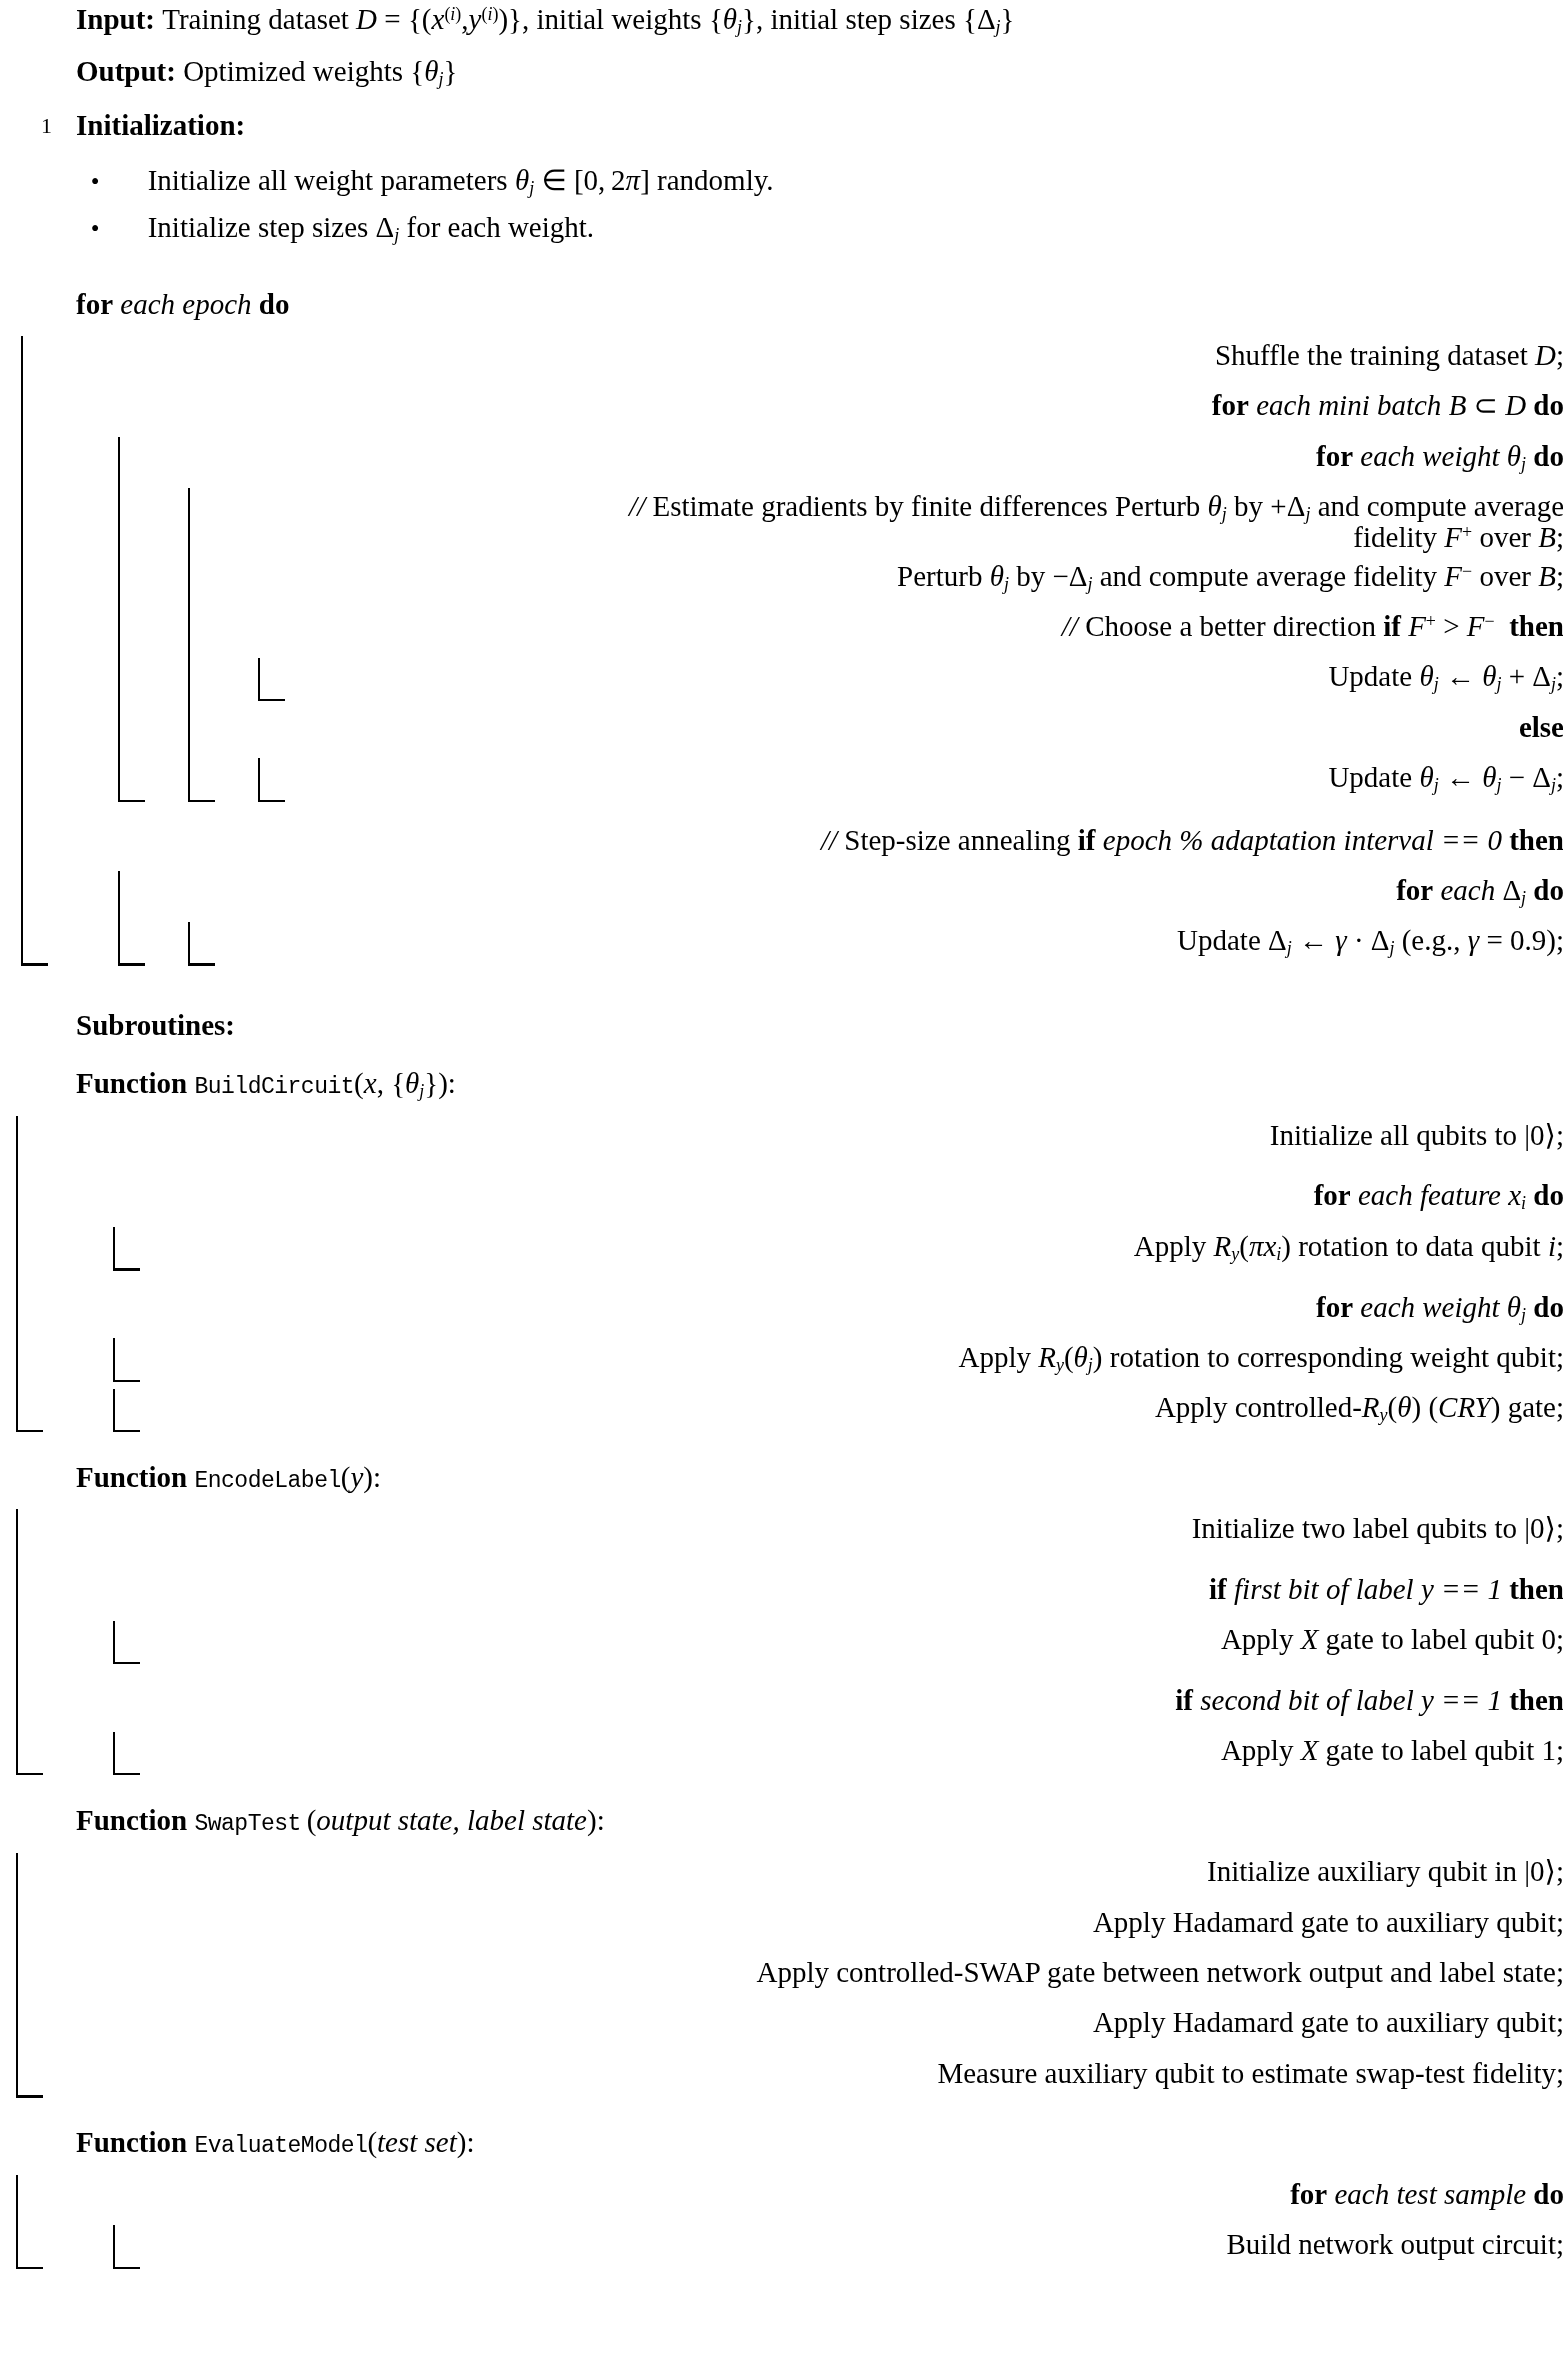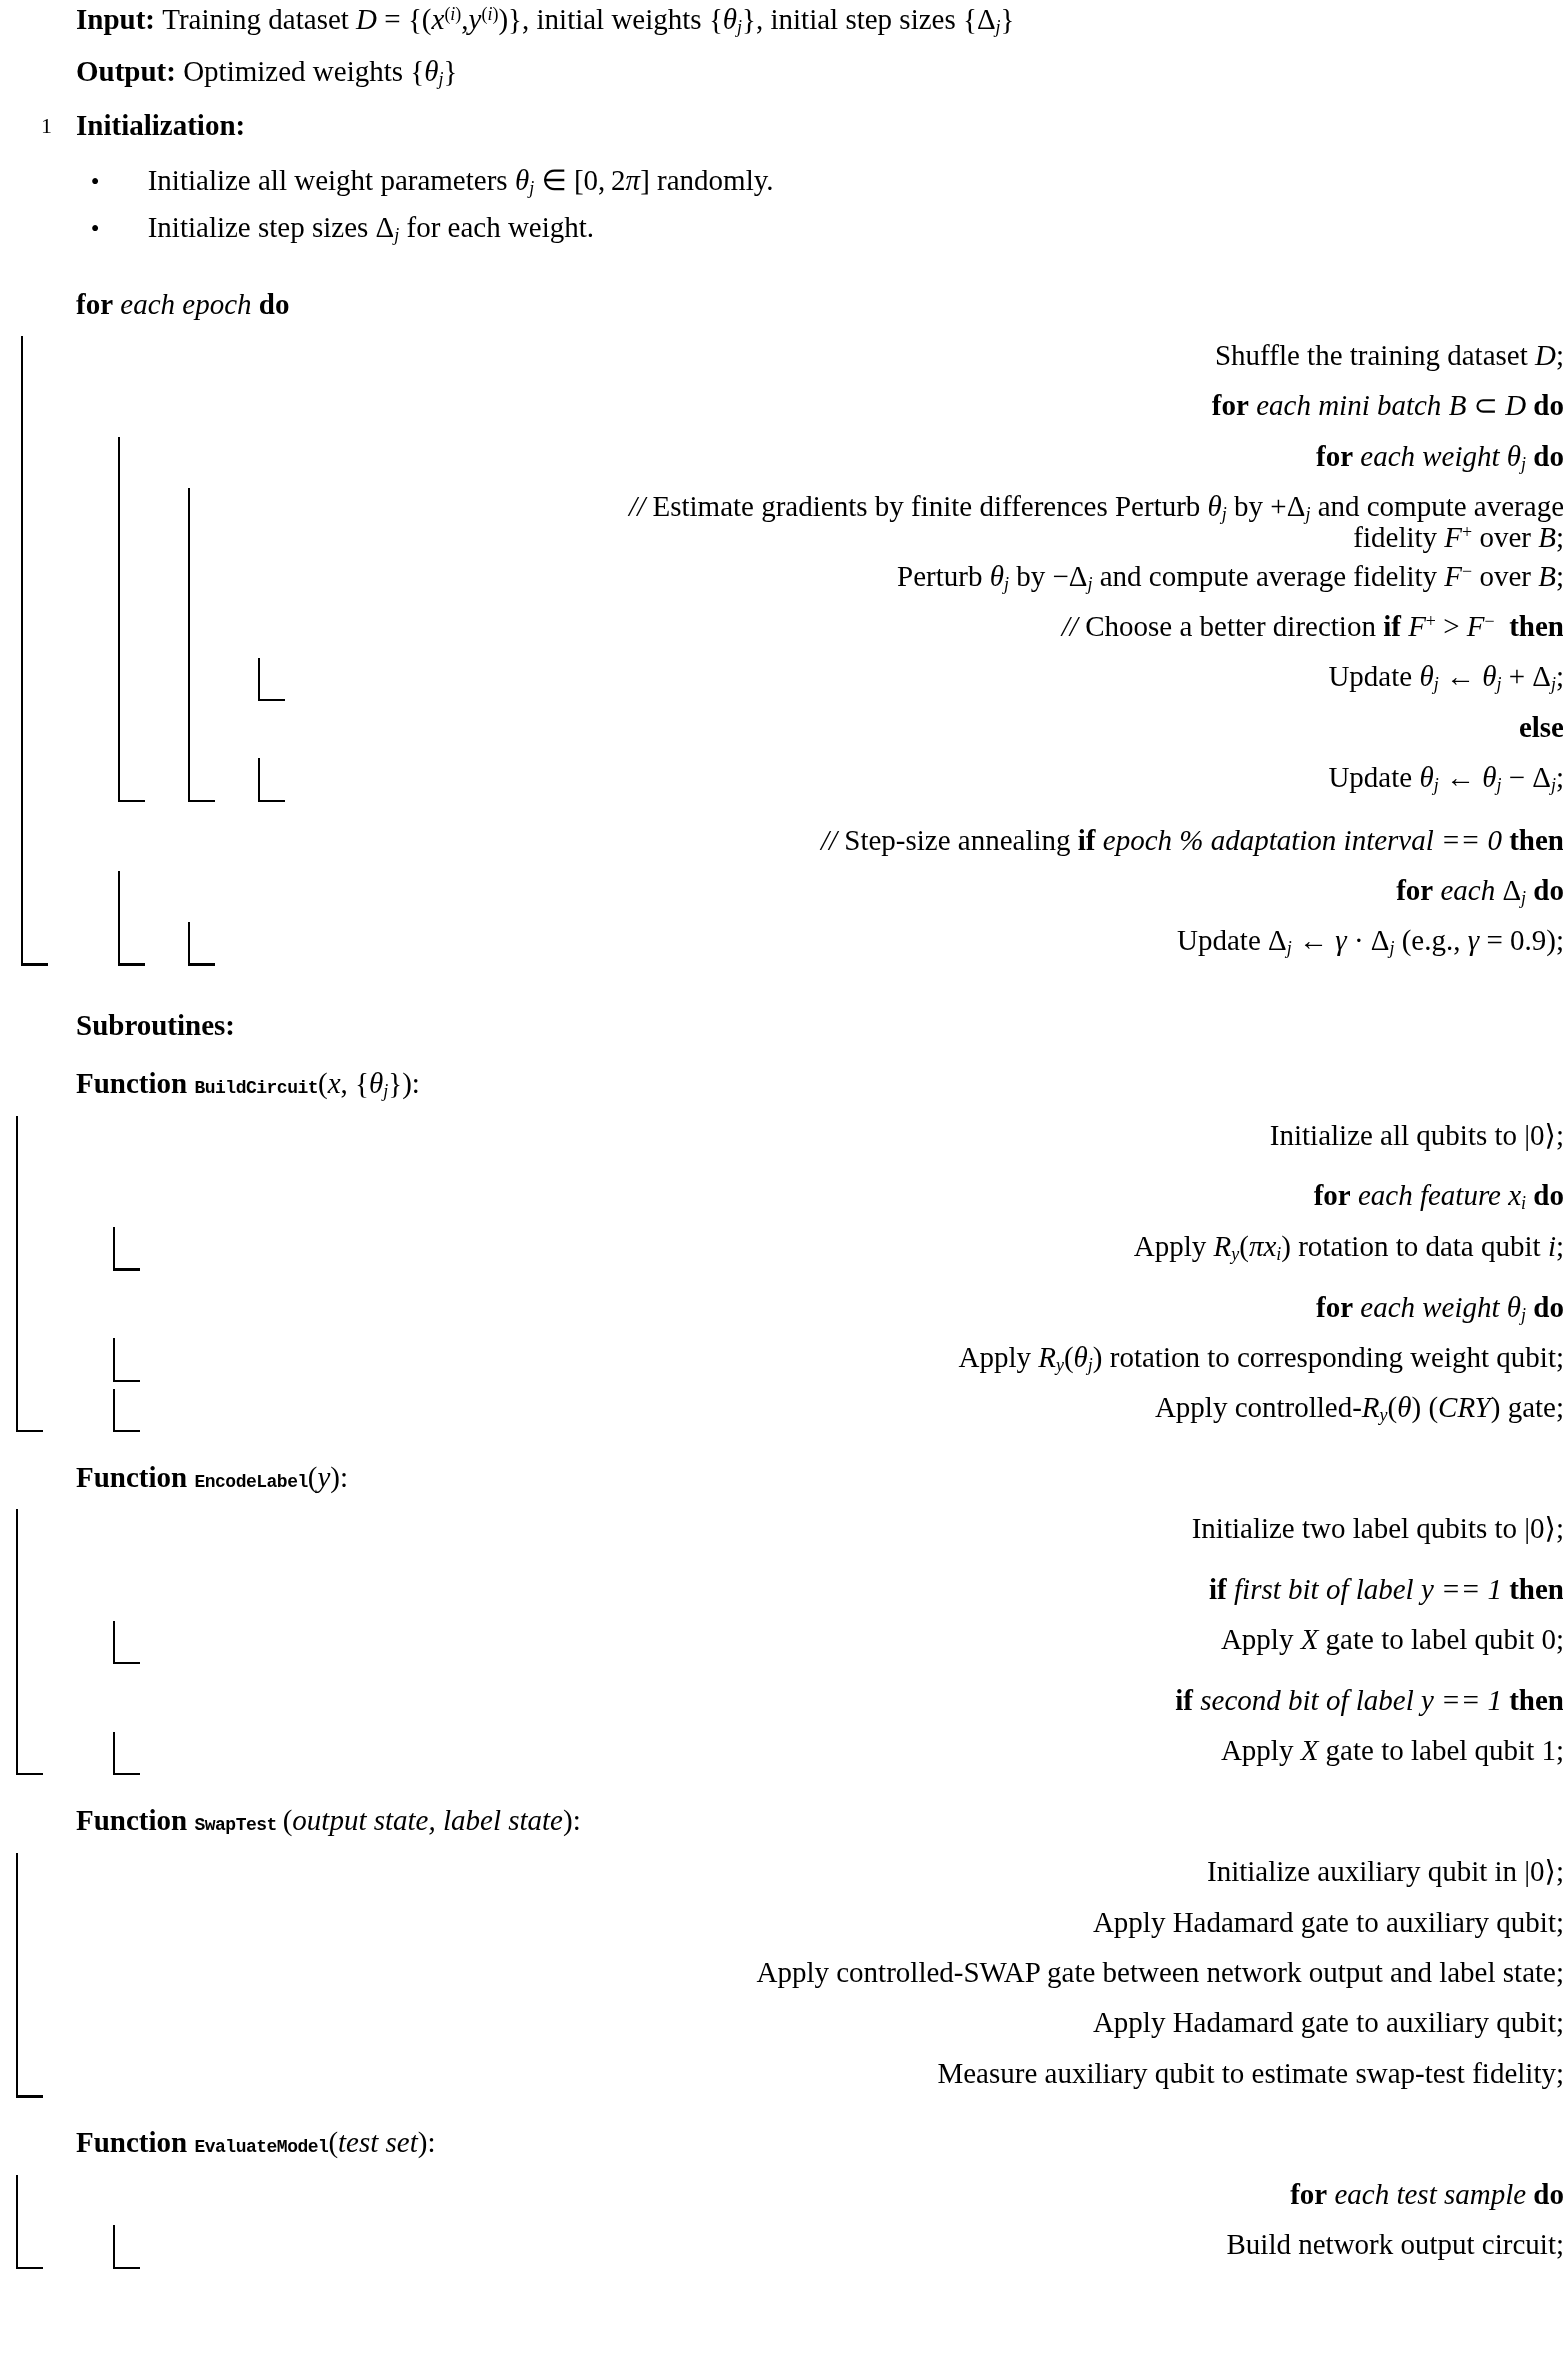--- a/index.html
+++ b/index.html
@@ -56,23 +56,23 @@
     top: 10.4px;
     font-size: 22px;
     font-family: "Liberation Serif", serif;
   }
 
   b, .b { font-weight: bold; }
   i, .i { font-style: italic; }
 
   .mono {
     font-family: "Liberation Mono", "DejaVu Sans Mono", monospace;
-    font-weight: bold;
+    font-weight: normal;
     letter-spacing: -0.5px;
-    font-size: 18px;
+    font-size: 23px;
   }
 
   
   .m { font-family: "Liberation Serif", serif; font-style: italic; }
   .mu { font-family: "Liberation Serif", serif; font-style: normal; }
   .cal { font-family: "Liberation Serif", serif; font-style: italic; }
 
   sub { font-size: 0.62em; vertical-align: -0.22em; font-style: italic; }
   sup { font-size: 0.62em; vertical-align: 0.50em; font-style: normal; }
 

